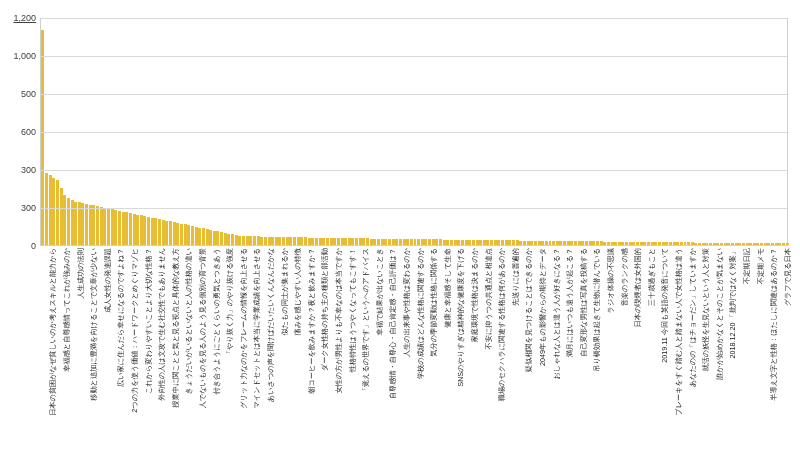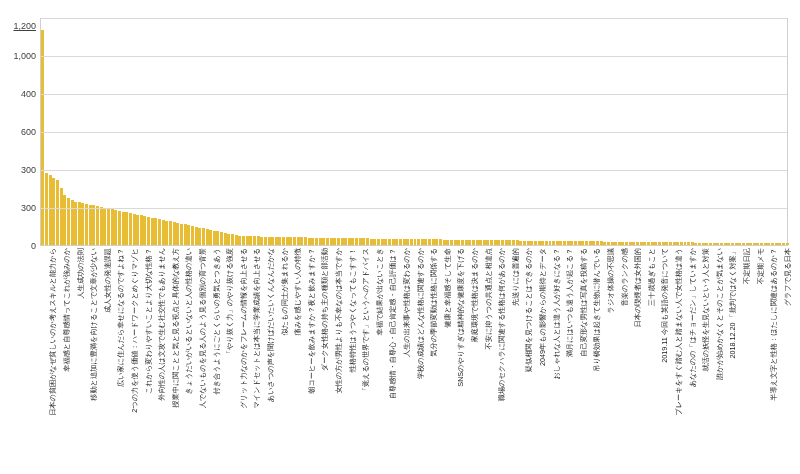--- a/index.html
+++ b/index.html
@@ -87,23 +87,23 @@
 </head>
 <body>
 
 <div id="chart-root">
 
   <div class="y-axis-labels">
       <div class="axis-label" style="top: 228px;">0</div>
       <div class="axis-label" style="top: 190px;">300</div>
       <div class="axis-label" style="top: 152px;">300</div>
       <div class="axis-label" style="top: 114px;">600</div>
-      <div class="axis-label" style="top: 76px;">400</div>
+      <div class="axis-label" style="top: 76px;">500</div>
       <div class="axis-label" style="top: 38px;">1,000</div>
-      <div class="axis-label" style="top: 8px; text-decoration: underline;">1,200</div>
+      <div class="axis-label" style="top: 0px; text-decoration: underline;">1,200</div>
     </div>
 
   <div class="plot-area">
     <div class="bars">
         <div class="bar" style="left: 0.32839px; width: 2.992px; height: 214.7px; background: rgb(232, 188, 51);"></div>
         <div class="bar" style="left: 3.97717px; width: 2.992px; height: 72.2px; background: rgb(232, 188, 51);"></div>
         <div class="bar" style="left: 7.62595px; width: 2.992px; height: 70.3px; background: rgb(232, 188, 51);"></div>
         <div class="bar" style="left: 11.2747px; width: 2.992px; height: 67.45px; background: rgb(232, 188, 51);"></div>
         <div class="bar" style="left: 14.9235px; width: 2.992px; height: 64.6px; background: rgb(232, 188, 51);"></div>
         <div class="bar" style="left: 18.5723px; width: 2.992px; height: 57px; background: rgb(232, 188, 51);"></div>

